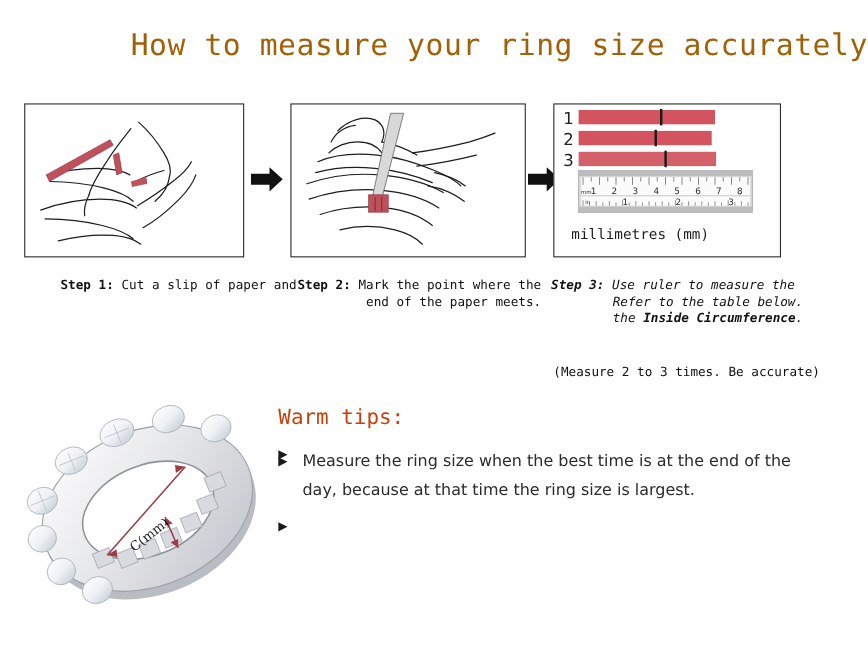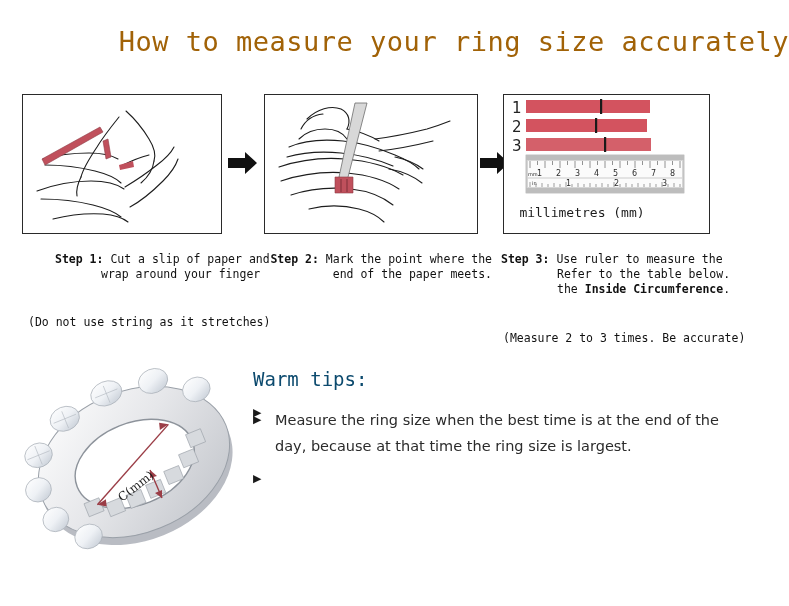--- a/index.html
+++ b/index.html
@@ -35,21 +35,21 @@
   .arrow svg{display:block;}
 
   
   .caption{
     position:absolute;
     font-family:"DejaVu Sans Mono", monospace;
     font-size:11.5px;line-height:15px;color:#111;
   }
   #cap1{left:20px;top:252px;width:230px;margin-left:35px;}
   #cap2{left:262px;top:252px;width:230px;text-align:right;}
-  #cap3{left:501px;top:252px;width:250px;}
+  #cap3{left:501px;top:252px;width:250px;font-style:italic;}
   .caption .lbl{font-weight:bold;}
   .caption .ind{display:block;padding-left:46px;}
   .caption .ind2{display:block;padding-left:56px;}
   .caption b{font-weight:bold;}
 
   .note{
     position:absolute;
     font-family:"DejaVu Sans Mono", monospace;
     font-size:11.5px;color:#111;
   }
@@ -59,21 +59,21 @@
   
   #ring{
     position:absolute;left:18px;top:352px;width:232px;height:216px;
   }
   #ring svg{display:block;}
 
   
   #tips-heading{
     position:absolute;left:253px;top:368px;
     font-family:"DejaVu Sans Mono", monospace;
-    font-size:19px;color:#0c4a6e;letter-spacing:0px;
+    font-size:19px;color:#c2410c;letter-spacing:0px;
   }
   #tips-list{
     position:absolute;left:253px;top:400px;width:500px;
   }
   .tip{
     position:relative;padding-left:22px;margin-bottom:7px;
     font-family:"DejaVu Sans", sans-serif;
     font-size:14.5px;line-height:26px;color:#2b2b2b;
   }
   .tip .bullet{
@@ -258,37 +258,35 @@
         </g>
       </g>
 
       <text x="78" y="122" text-anchor="middle" font-family="DejaVu Sans Mono, monospace" font-size="13" fill="#1c1c1c" id="ruler-caption">millimetres (mm)</text>
     </svg>
   </div>
 
   <div class="caption" id="cap1">
     <span class="lbl">Step 1:</span>
     <span>Cut a slip of paper and</span>
-    <span class="ind">wrap around your finger</span>
   </div>
 
   <div class="caption" id="cap2">
     <span class="lbl">Step 2:</span>
     <span>Mark the point where the</span>
     <span class="ind">end of the paper meets.</span>
   </div>
 
   <div class="caption" id="cap3">
     <span class="lbl">Step 3:</span>
     <span>Use ruler to measure the</span>
     <span class="ind2">Refer to the table below.</span>
     <span class="ind2"><span>the </span><b>Inside Circumference</b><span>.</span></span>
   </div>
 
-  <div class="note" id="note1">(Do not use string as it stretches)</div>
   <div class="note" id="note3">(Measure 2 to 3 times. Be accurate)</div>
 
   <div id="ring">
     <svg width="232" height="216" viewBox="0 0 232 216">
       <defs>
         <linearGradient id="metal" x1="0" y1="0" x2="1" y2="1">
           <stop offset="0%" stop-color="#ffffff"></stop>
           <stop offset="45%" stop-color="#e6e7ea"></stop>
           <stop offset="100%" stop-color="#bfc2c8"></stop>
         </linearGradient>

